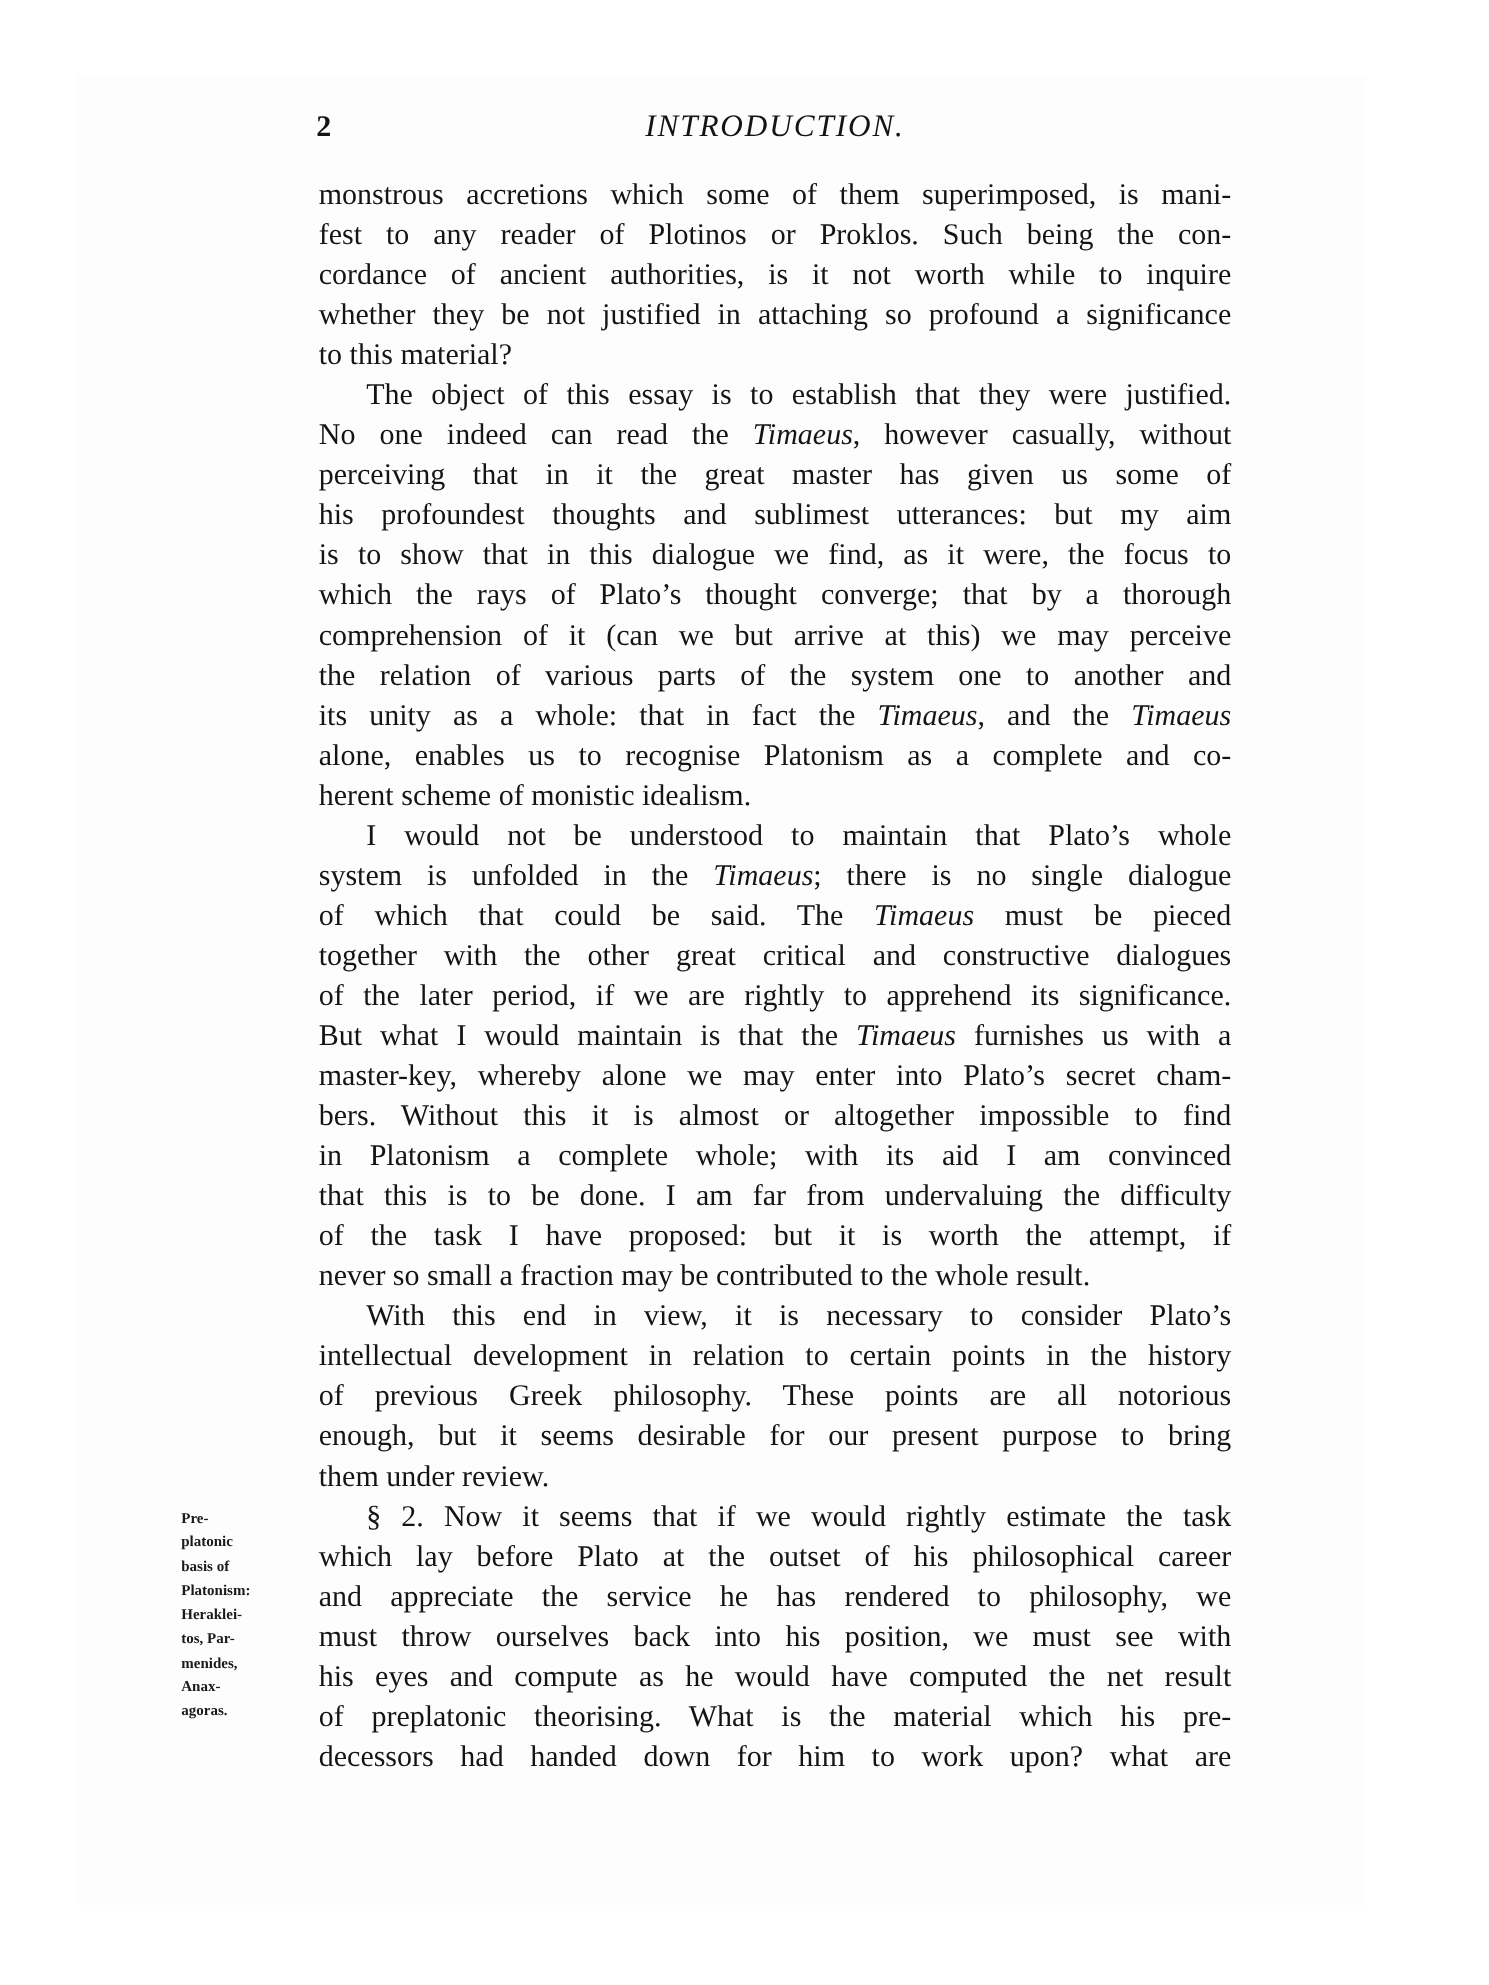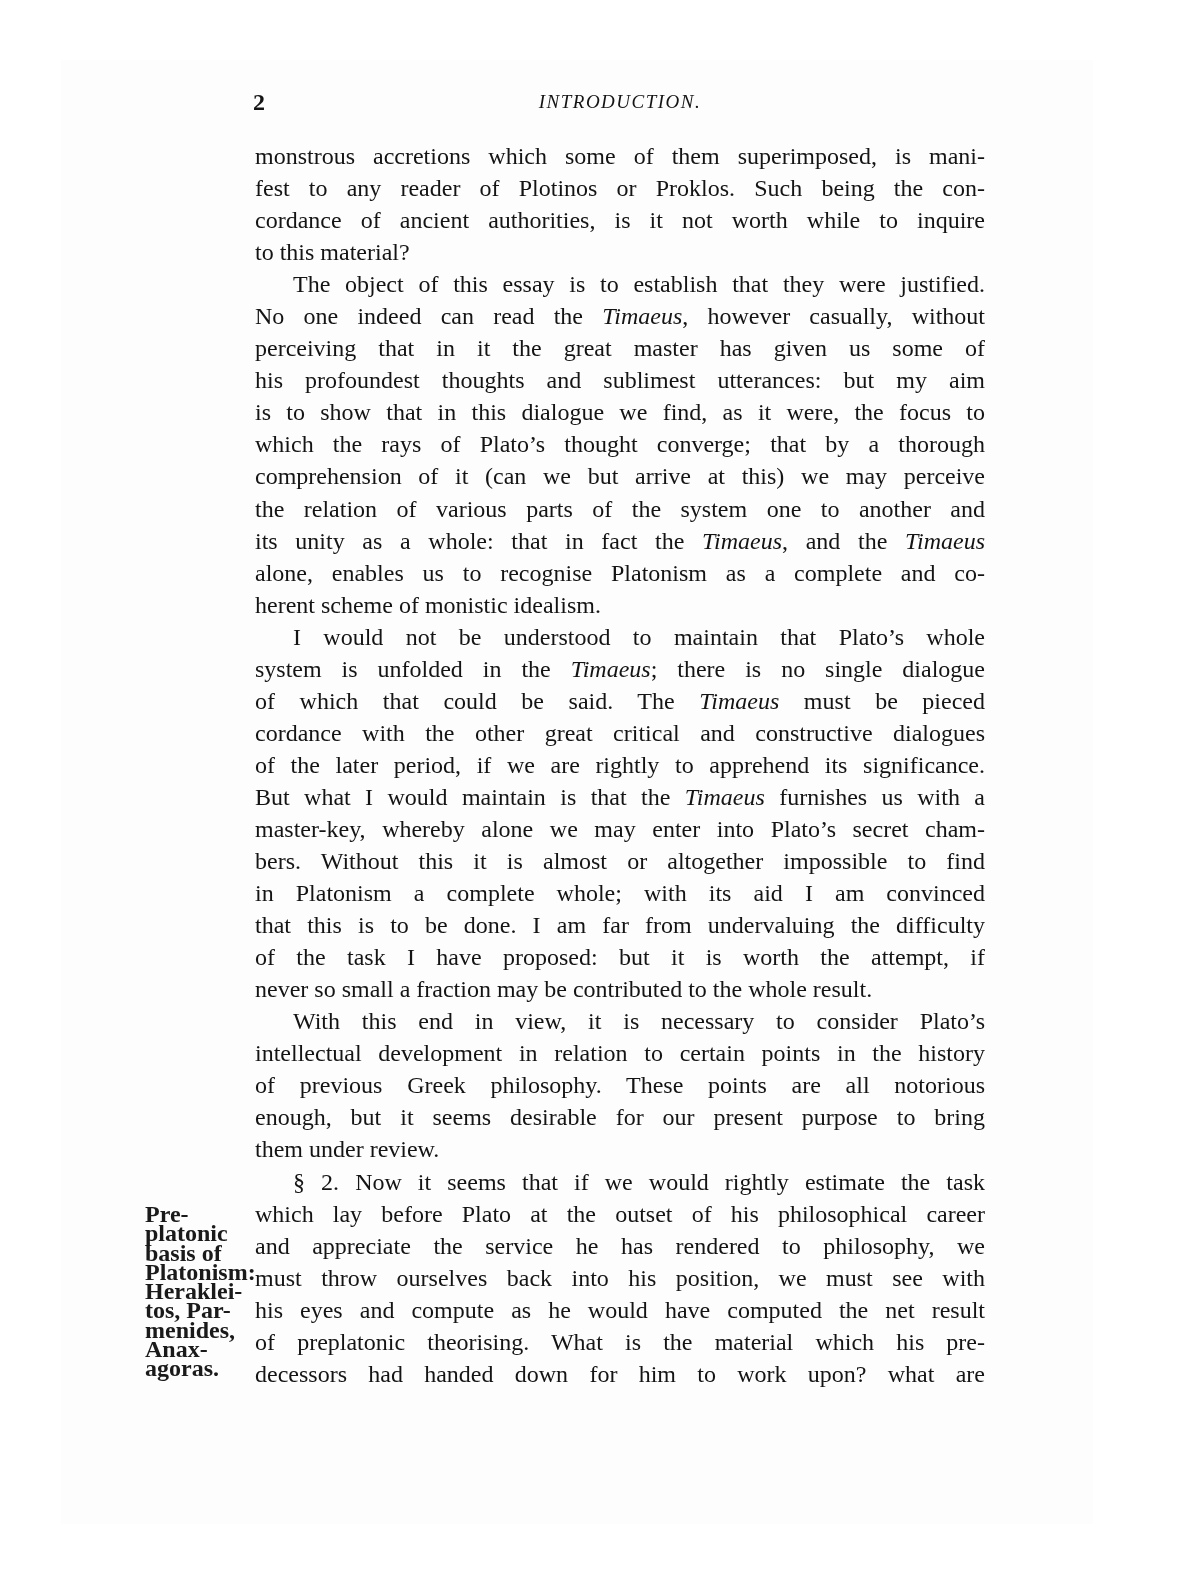--- a/index.html
+++ b/index.html
@@ -12,36 +12,36 @@
     position: absolute; left: 0; top: 0; width: 1191px; height: 1588px;
     font-family: "Liberation Serif", "DejaVu Serif", serif;
     color: #141414;
   }
   .page-number {
     position: absolute; left: 253px; top: 86px;
     font-size: 24px; font-weight: bold; line-height: 32px;
   }
   .running-head {
     position: absolute; left: 255px; width: 730px; top: 86px; text-align: center;
-    font-size: 19px; font-style: italic; letter-spacing: 1.5px; line-height: 32px;
+    font-size: 25px; font-style: italic; letter-spacing: 1.5px; line-height: 32px;
   }
   .body {
     position: absolute; left: 255px; top: 140px; width: 730px;
     font-size: 24px; line-height: 32.05px;
   }
   .line {
     display: block; height: 32.05px; white-space: nowrap;
     text-align: justify; text-align-last: justify;
   }
   .line.last { text-align-last: left; }
   .line.indent { padding-left: 38px; }
   .line i { font-style: italic; }
   .sidenote {
     position: absolute; left: 145px; top: 1205px; width: 112px;
-    font-size: 24px; line-height: 19.3px; font-weight: bold; color: #1a1a1a;
+    font-size: 12px; line-height: 19.3px; font-weight: bold; color: #1a1a1a;
   }
   .sidenote span { display: block; white-space: nowrap; }
 </style>
 </head>
 <body>
 
 <div class="scan"></div>
 
 <div class="page">
   <div class="page-number">2</div>
@@ -56,38 +56,39 @@
     <span>tos, Par-</span>
     <span>menides,</span>
     <span>Anax-</span>
     <span>agoras.</span>
   </div>
 
   <div class="body">
     <span class="line">monstrous accretions which some of them superimposed, is mani-</span>
     <span class="line">fest to any reader of Plotinos or Proklos.  Such being the con-</span>
     <span class="line">cordance of ancient authorities, is it not worth while to inquire</span>
+    <span class="line">whether they be not justified in attaching so profound a significance</span>
     <span class="line last">to this material?</span>
 
     <span class="line indent">The object of this essay is to establish that they were justified.</span>
     <span class="line"><span>No one indeed can read the </span><i>Timaeus</i><span>, however casually, without</span></span>
     <span class="line">perceiving that in it the great master has given us some of</span>
     <span class="line">his profoundest thoughts and sublimest utterances: but my aim</span>
     <span class="line">is to show that in this dialogue we find, as it were, the focus to</span>
     <span class="line">which the rays of Plato’s thought converge; that by a thorough</span>
     <span class="line">comprehension of it (can we but arrive at this) we may perceive</span>
     <span class="line">the relation of various parts of the system one to another and</span>
     <span class="line"><span>its unity as a whole: that in fact the </span><i>Timaeus</i><span>, and the </span><i>Timaeus</i></span>
     <span class="line">alone, enables us to recognise Platonism as a complete and co-</span>
     <span class="line last">herent scheme of monistic idealism.</span>
 
     <span class="line indent">I would not be understood to maintain that Plato’s whole</span>
     <span class="line"><span>system is unfolded in the </span><i>Timaeus</i><span>; there is no single dialogue</span></span>
     <span class="line"><span>of which that could be said.  The </span><i>Timaeus</i><span> must be pieced</span></span>
-    <span class="line">cordance with the other great critical and constructive dialogues</span>
+    <span class="line">together with the other great critical and constructive dialogues</span>
     <span class="line">of the later period, if we are rightly to apprehend its significance.</span>
     <span class="line"><span>But what I would maintain is that the </span><i>Timaeus</i><span> furnishes us with a</span></span>
     <span class="line">master-key, whereby alone we may enter into Plato’s secret cham-</span>
     <span class="line">bers.  Without this it is almost or altogether impossible to find</span>
     <span class="line">in Platonism a complete whole; with its aid I am convinced</span>
     <span class="line">that this is to be done.  I am far from undervaluing the difficulty</span>
     <span class="line">of the task I have proposed: but it is worth the attempt, if</span>
     <span class="line last">never so small a fraction may be contributed to the whole result.</span>
 
     <span class="line indent">With this end in view, it is necessary to consider Plato’s</span>

